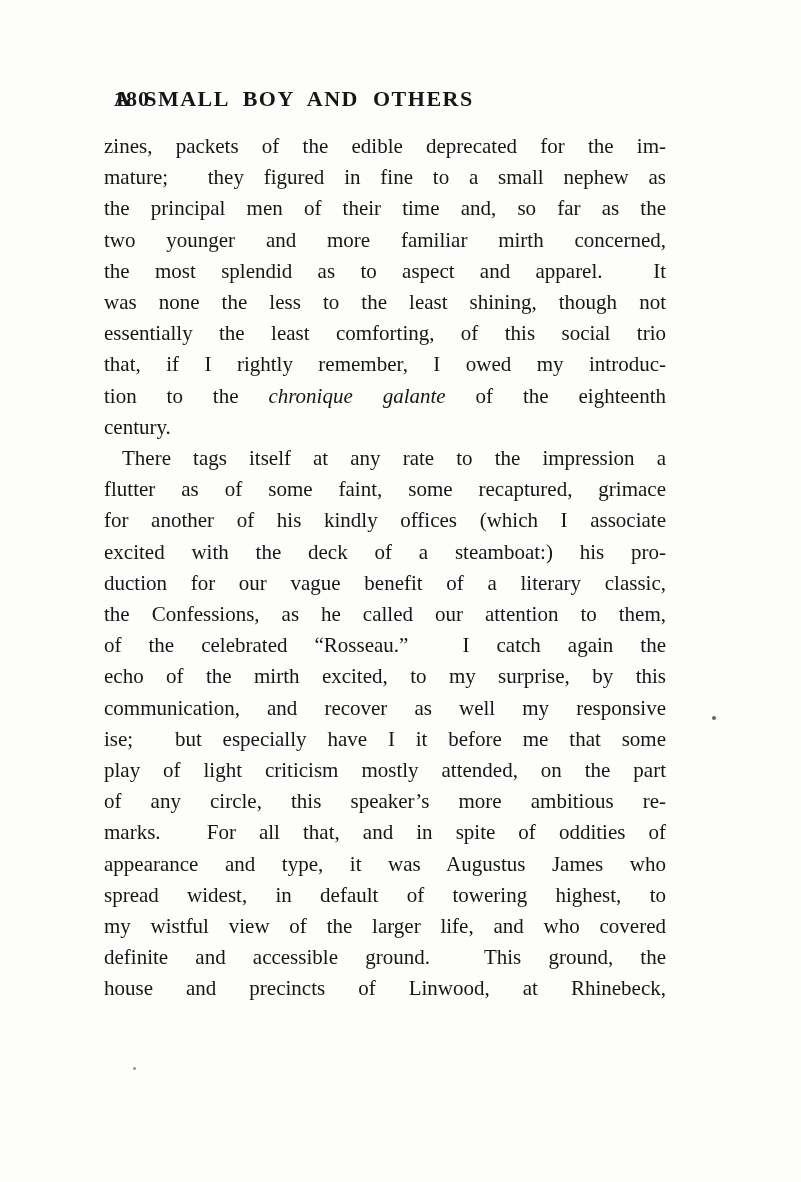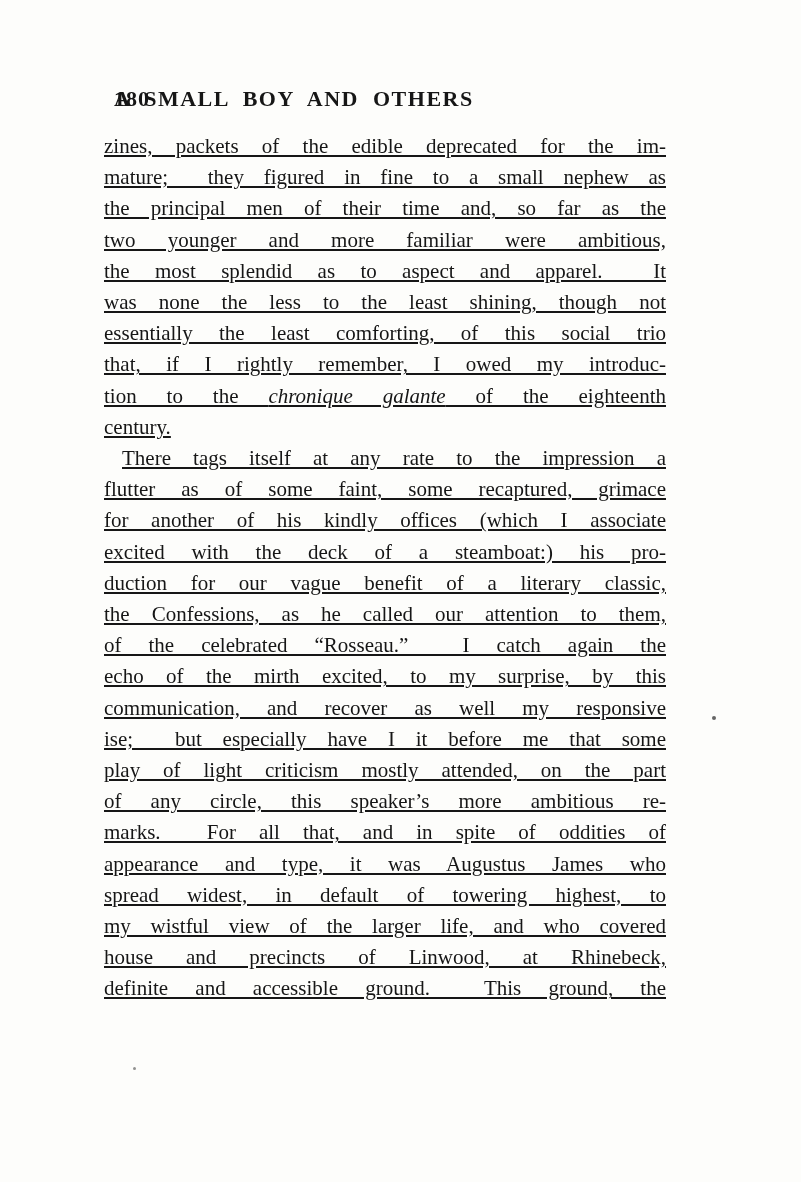--- a/index.html
+++ b/index.html
@@ -38,21 +38,21 @@
     white-space: nowrap;
   }
   .body {
     position: absolute;
     top: 131px;
     left: 104px;
     width: 562px;
     font-size: 21px;
     line-height: 31.2px;
   }
-  .para { margin: 0; text-decoration: underline; }
+  .para { margin: 0; }
   .line {
     display: block;
     text-align: justify;
     text-align-last: justify;
     white-space: pre-wrap;
   }
   .line.no-just { text-align-last: left; }
   .para.indent .line:first-child { text-indent: 18px; }
   .line em { font-style: italic; margin-top: 48px; }
   .speck {
@@ -69,21 +69,21 @@
 <div class="page">
   <div class="header">
     <span class="pagenum">180</span>
     <span class="title">A SMALL BOY AND OTHERS</span>
   </div>
   <div class="body">
       <p class="para">
         <span class="line"><span>zines, packets of the edible deprecated for the im-</span></span>
         <span class="line"><span>mature;  they figured in fine to a small nephew as</span></span>
         <span class="line"><span>the principal men of their time and, so far as the</span></span>
-        <span class="line"><span>two younger and more familiar were ambitious,</span></span>
+        <span class="line"><span>two younger and more familiar mirth concerned,</span></span>
         <span class="line"><span>the most splendid as to aspect and apparel.  It</span></span>
         <span class="line"><span>was none the less to the least shining, though not</span></span>
         <span class="line"><span>essentially the least comforting, of this social trio</span></span>
         <span class="line"><span>that, if I rightly remember, I owed my introduc-</span></span>
         <span class="line"><span>tion to the </span><em>chronique galante</em><span> of the eighteenth</span></span>
         <span class="line no-just"><span>century.</span></span>
       </p>
       <p class="para indent">
         <span class="line"><span>There tags itself at any rate to the impression a</span></span>
         <span class="line"><span>flutter as of some faint, some recaptured, grimace</span></span>
@@ -94,19 +94,19 @@
         <span class="line"><span>of the celebrated “Rosseau.”  I catch again the</span></span>
         <span class="line"><span>echo of the mirth excited, to my surprise, by this</span></span>
         <span class="line"><span>communication, and recover as well my responsive</span></span>
         <span class="line"><span>ise;  but especially have I it before me that some</span></span>
         <span class="line"><span>play of light criticism mostly attended, on the part</span></span>
         <span class="line"><span>of any circle, this speaker’s more ambitious re-</span></span>
         <span class="line"><span>marks.  For all that, and in spite of oddities of</span></span>
         <span class="line"><span>appearance and type, it was Augustus James who</span></span>
         <span class="line"><span>spread widest, in default of towering highest, to</span></span>
         <span class="line"><span>my wistful view of the larger life, and who covered</span></span>
+        <span class="line"><span>definite and accessible ground.  This ground, the</span></span>
         <span class="line"><span>house and precincts of Linwood, at Rhinebeck,</span></span>
-        <span class="line"><span>definite and accessible ground.  This ground, the</span></span>
       </p>
     </div>
   <span class="speck speck1"></span>
   <span class="speck speck2"></span>
 </div>
 
 </body></html>

